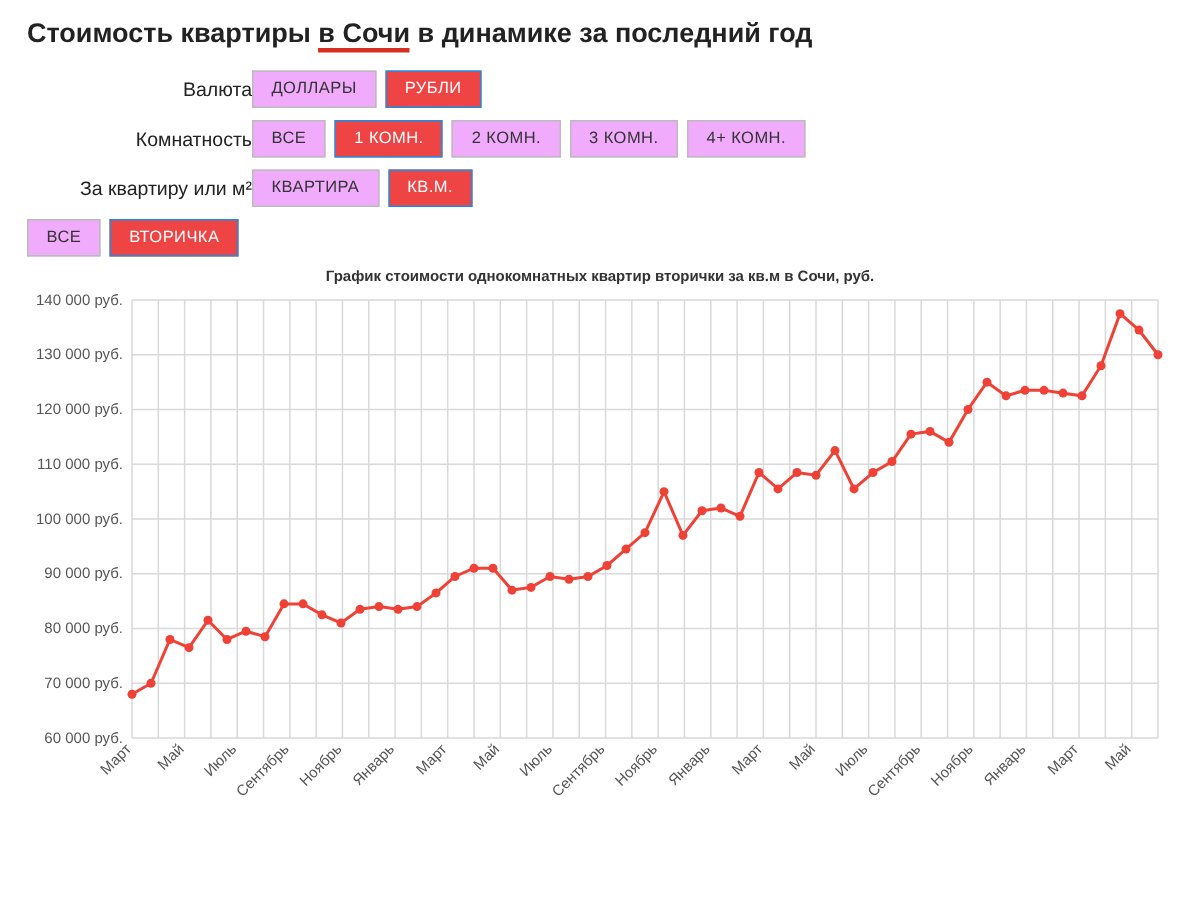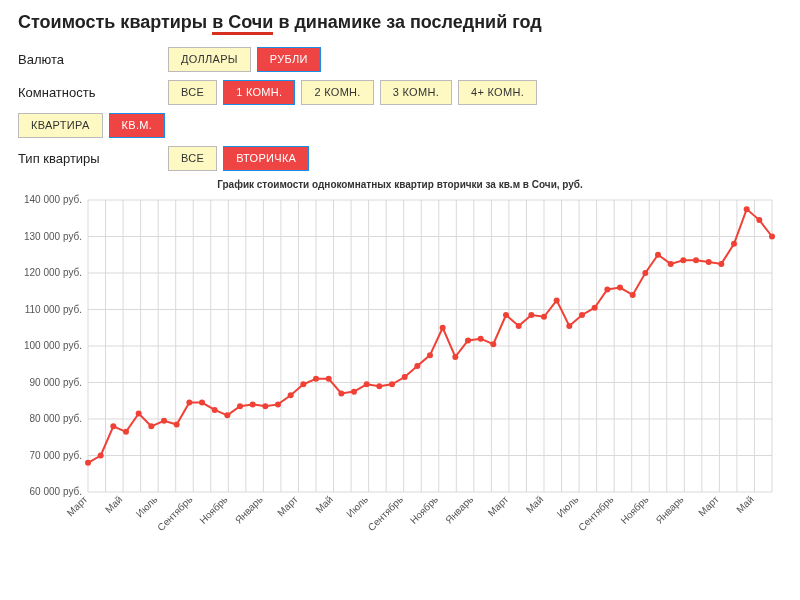--- a/index.html
+++ b/index.html
@@ -1,22 +1,22 @@
 <!DOCTYPE html>
 <html><head>
 <meta charset="utf-8">
 <style>
   html,body{margin:0;padding:0;font-family:Arial,Helvetica,sans-serif;background:#fff;color:#333;font-size:13px;}
   .page{width:800px;height:600px;box-sizing:border-box;padding:12px 18px 8px 18px;}
   h1{font-size:18px;font-weight:bold;margin:0 0 14px 0;color:#222;}
   h1 .underline{color:#222;border-bottom:3px solid #d7301f;padding-bottom:0;}
   .row{display:flex;align-items:center;margin-bottom:8px;}
-  .row-label{width:150px;font-size:13px;color:#222;}
+  .row-label{width:150px;font-size:13px;color:#222;text-align:right;}
   .btn-group{display:flex;gap:6px;}
-  .btn{border:1px solid #bbb;background:#fef9c3;color:#333;font-size:11px;padding:6px 12px;cursor:pointer;letter-spacing:.3px;border-radius:0;line-height:1;}
+  .btn{border:1px solid #bbb;background:#f0abfc;color:#333;font-size:11px;padding:6px 12px;cursor:pointer;letter-spacing:.3px;border-radius:0;line-height:1;}
   .btn.active{background:#ef4444;border-color:#1a8de6;color:#fff;}
   .chart-title{text-align:center;font-size:10px;font-weight:bold;margin:8px 0 2px 0;}
   .chart-box{position:relative;}
   svg{display:block;}
   .yaxis text{font-size:10px;fill:#555;}
   .xaxis text{font-size:10px;fill:#555;}
   .grid line{stroke:#d9d9d9;stroke-width:1;}
   .data-line{stroke:#ef4136;stroke-width:2;fill:none;}
   .data-pt{fill:#ef4136;}
 </style>
@@ -41,28 +41,28 @@
     <div class="btn-group">
         <button class="btn">ВСЕ</button>
         <button class="btn active">1 КОМН.</button>
         <button class="btn">2 КОМН.</button>
         <button class="btn">3 КОМН.</button>
         <button class="btn">4+ КОМН.</button>
       </div>
   </div>
 
   <div class="row">
+    <div class="row-label">За квартиру или м²</div>
     <div class="btn-group">
         <button class="btn">КВАРТИРА</button>
         <button class="btn active">КВ.М.</button>
       </div>
   </div>
 
   <div class="row">
-    <div class="row-label">Тип квартиры</div>
     <div class="btn-group">
         <button class="btn">ВСЕ</button>
         <button class="btn active">ВТОРИЧКА</button>
       </div>
   </div>
 
   <div class="chart-title">График стоимости однокомнатных квартир вторички за кв.м в Сочи, руб.</div>
 
   <div class="chart-box">
     <svg id="chart-svg" width="764" height="360">

